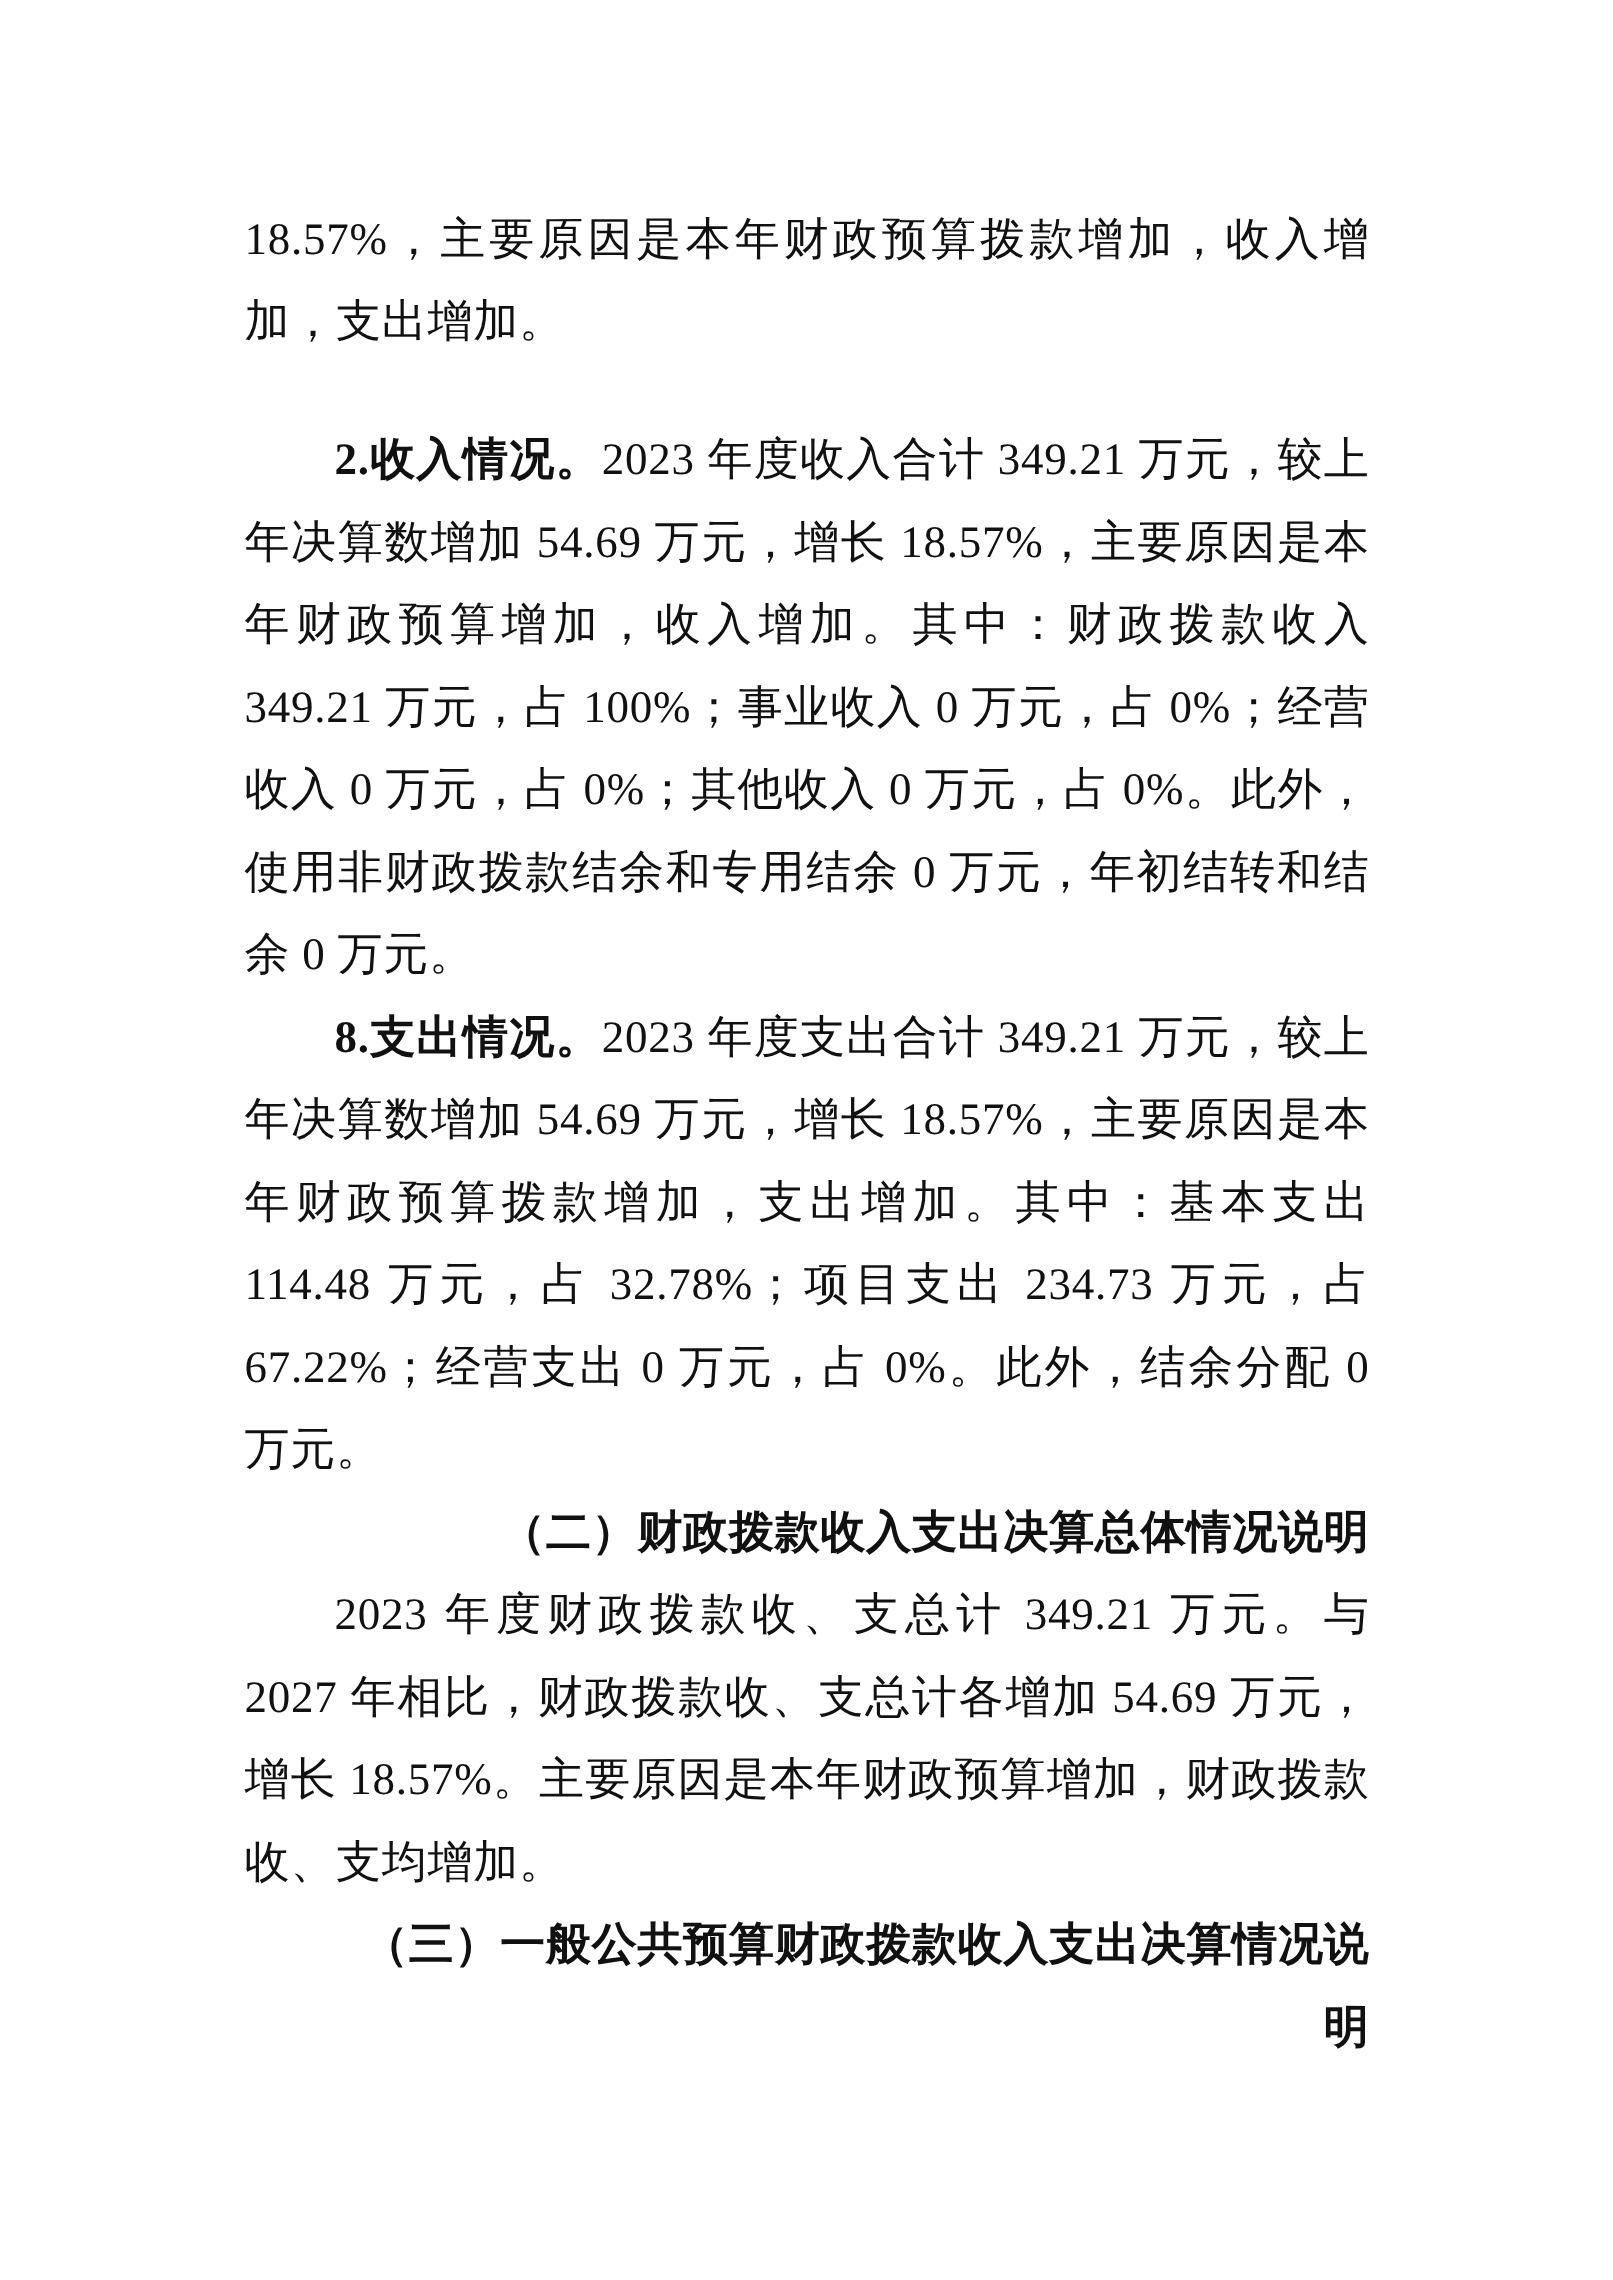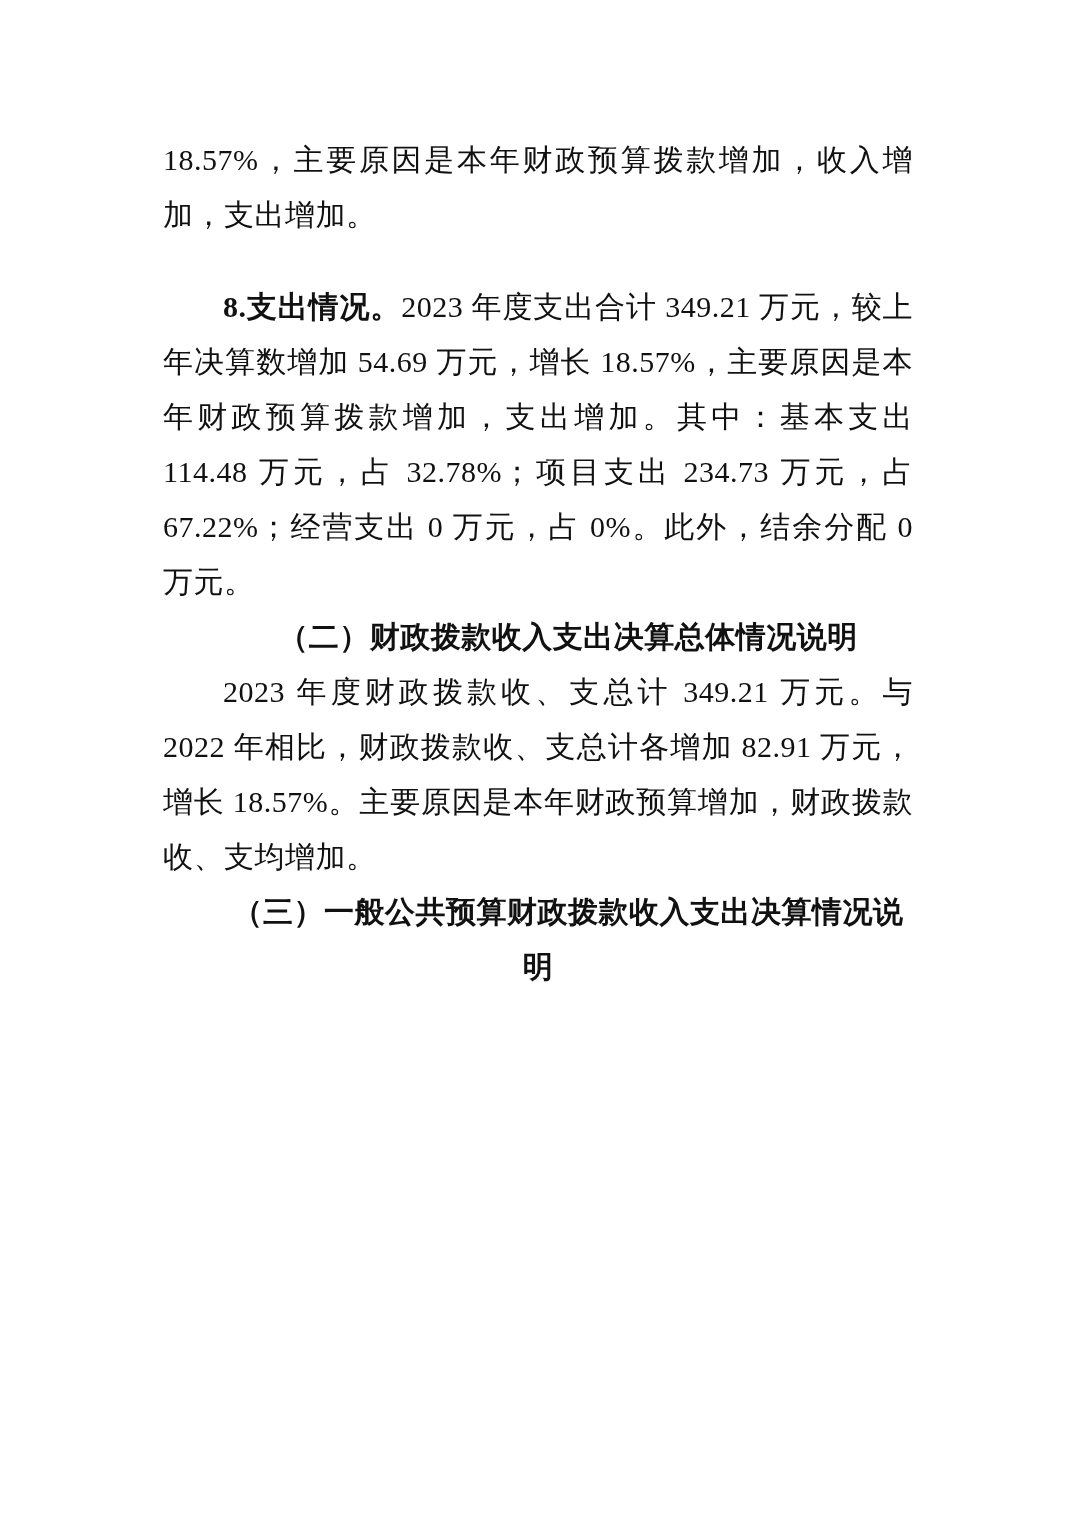--- a/index.html
+++ b/index.html
@@ -36,37 +36,38 @@
   .blank-line {
     height: 37px;
   }
   .run-bold {
     font-weight: bold;
   }
   .heading {
     margin: 0;
     font-weight: bold;
     text-indent: 2em;
-    text-align: center;
+    text-align: right;
   }
 </style>
 </head>
 <body>
 
 <div class="page">
   <div class="doc">
 
     <p class="para no-indent"><span>18.57%，主要原因是本年财政预算拨款增加，收入增加，支出增加。</span></p>
 
     <div class="blank-line"></div>
 
+    <p class="para"><span class="run-bold">2.收入情况。</span><span>2023 年度收入合计 349.21 万元，较上年决算数增加 54.69 万元，增长 18.57%，主要原因是本年财政预算增加，收入增加。其中：财政拨款收入 349.21 万元，占 100%；事业收入 0 万元，占 0%；经营收入 0 万元，占 0%；其他收入 0 万元，占 0%。此外，使用非财政拨款结余和专用结余 0 万元，年初结转和结余 0 万元。</span></p>
 
     <p class="para"><span class="run-bold">8.支出情况。</span><span>2023 年度支出合计 349.21 万元，较上年决算数增加 54.69 万元，增长 18.57%，主要原因是本年财政预算拨款增加，支出增加。其中：基本支出 114.48 万元，占 32.78%；项目支出 234.73 万元，占 67.22%；经营支出 0 万元，占 0%。此外，结余分配 0 万元。</span></p>
 
 
     <p class="heading"><span>（二）财政拨款收入支出决算总体情况说明</span></p>
 
-    <p class="para"><span>2023 年度财政拨款收、支总计 349.21 万元。与 2022 年相比，财政拨款收、支总计各增加 82.91 万元，增长 18.57%。主要原因是本年财政预算增加，财政拨款收、支均增加。</span></p>
+    <p class="para"><span>2023 年度财政拨款收、支总计 349.21 万元。与 2027 年相比，财政拨款收、支总计各增加 54.69 万元，增长 18.57%。主要原因是本年财政预算增加，财政拨款收、支均增加。</span></p>
 
     <p class="heading"><span>（三）一般公共预算财政拨款收入支出决算情况说明</span></p>
 
   </div>
 </div>
 
 </body></html>

